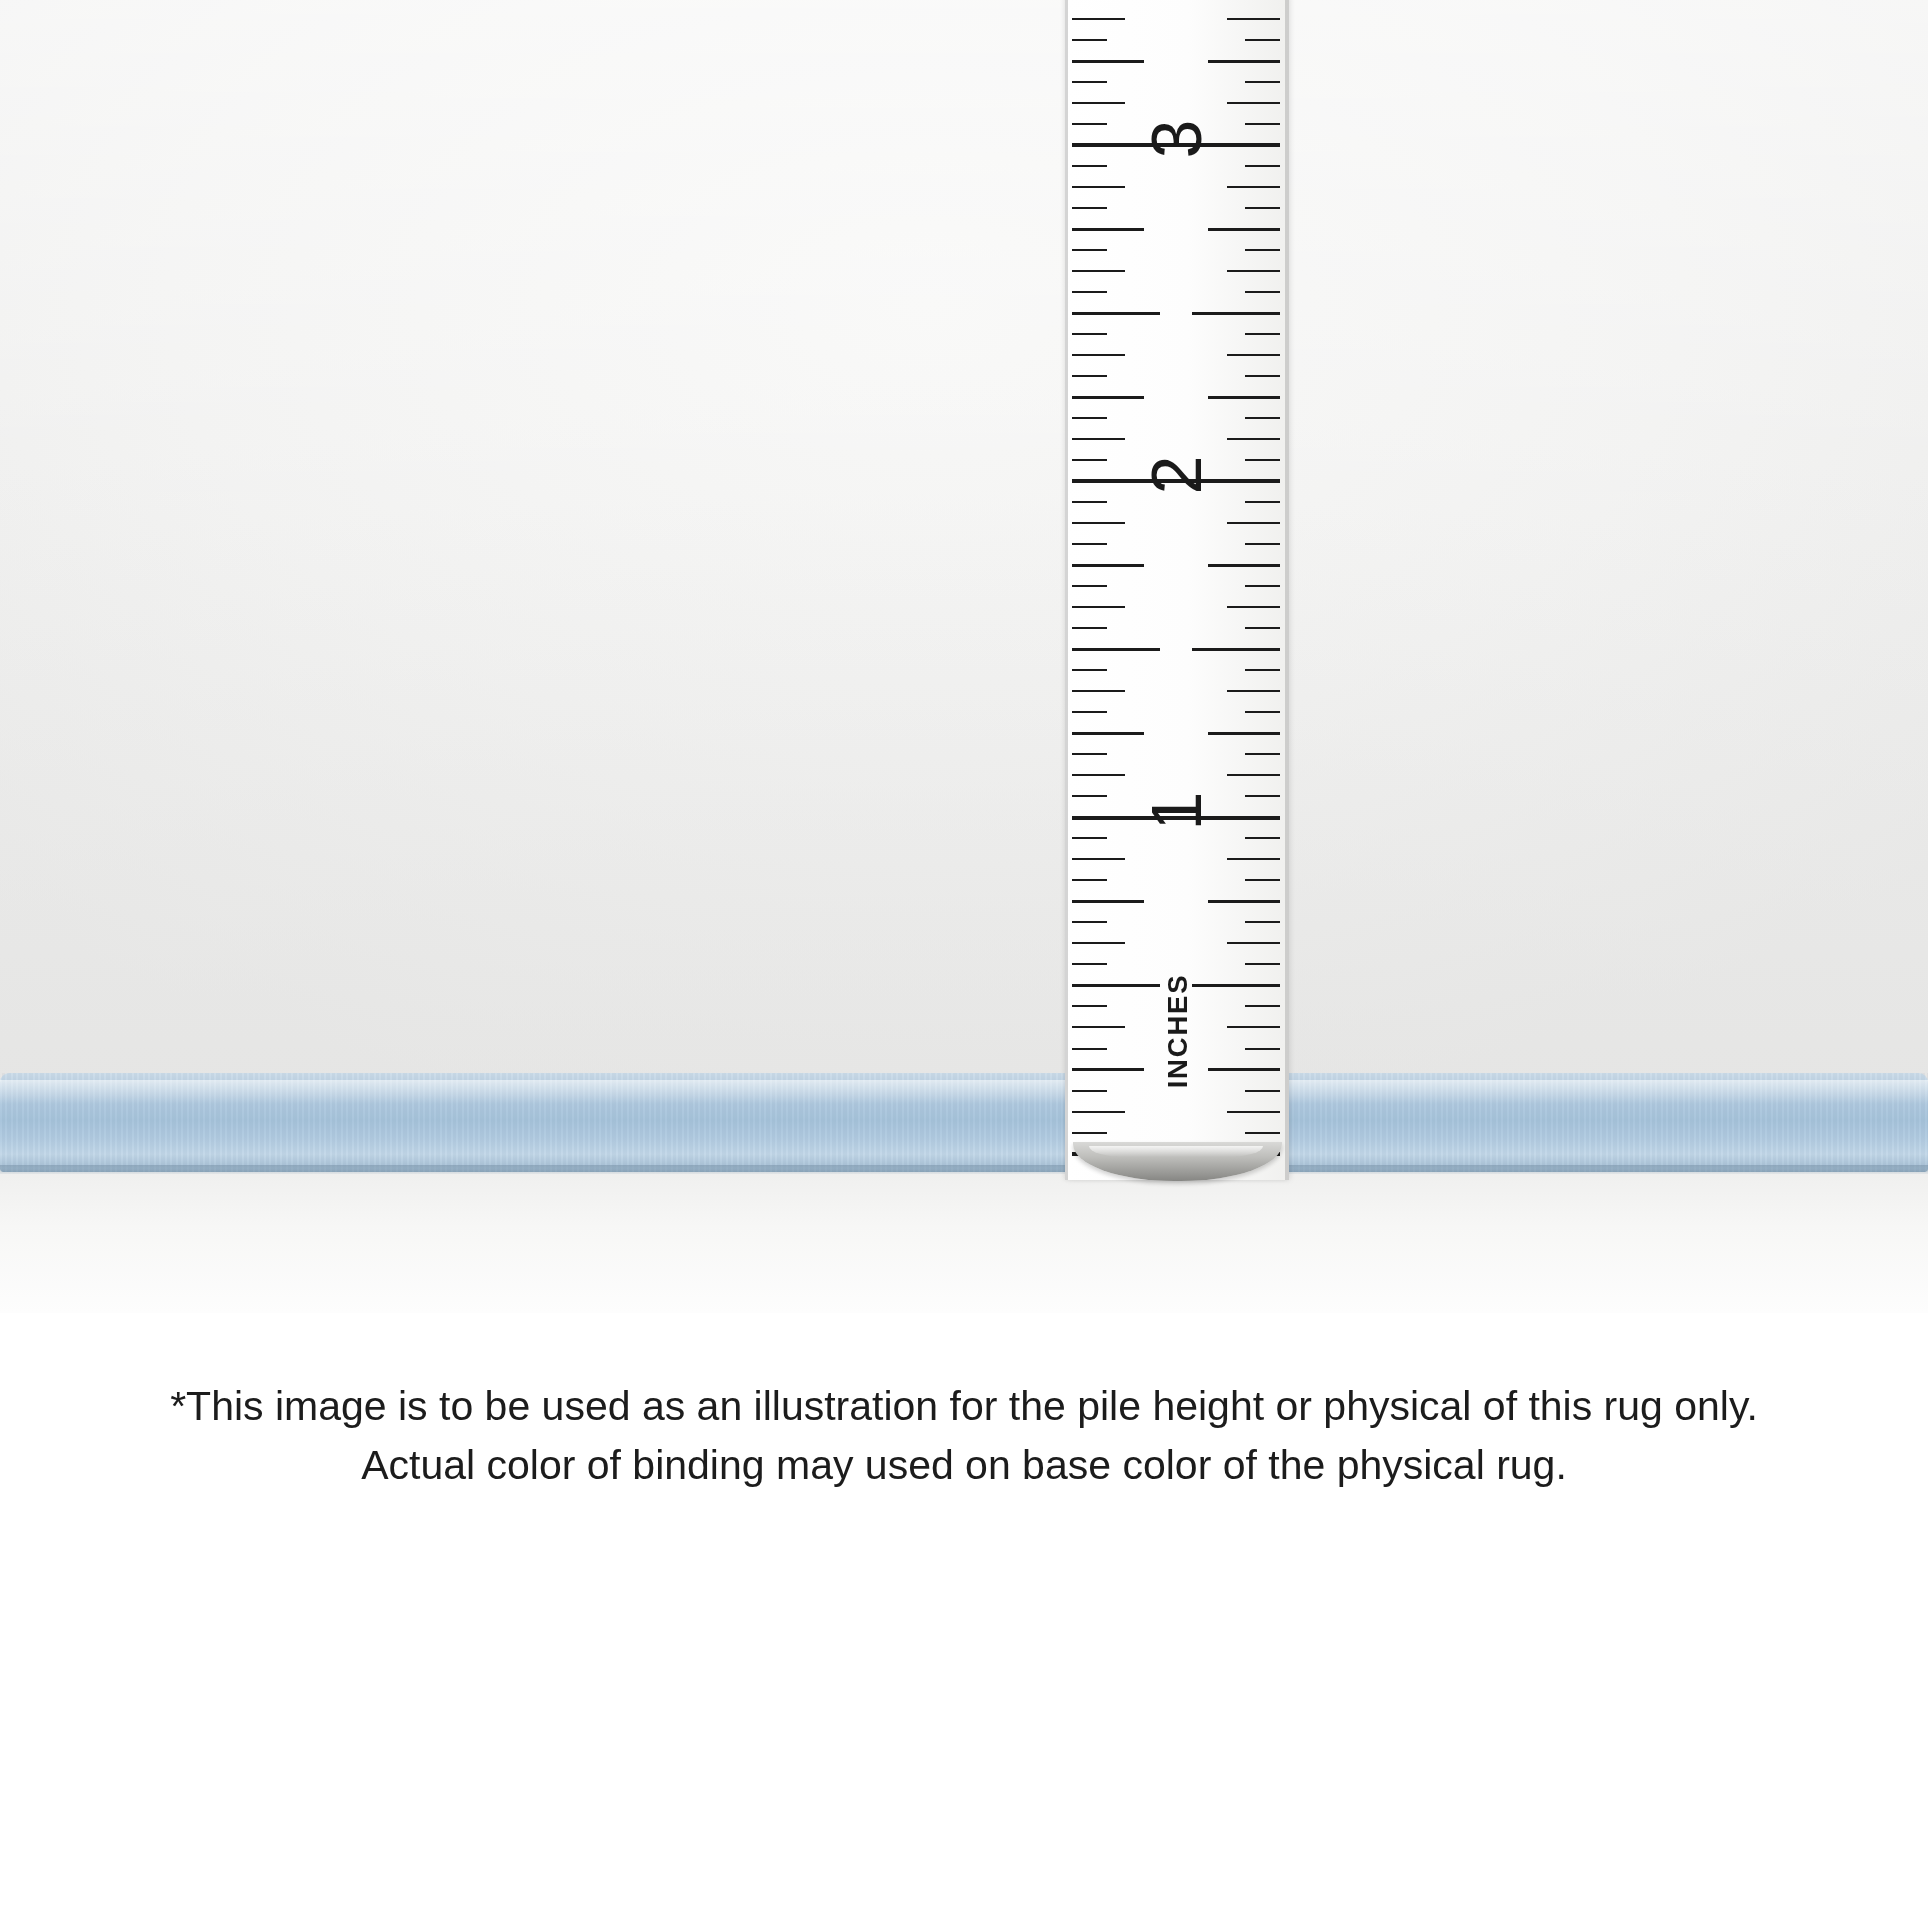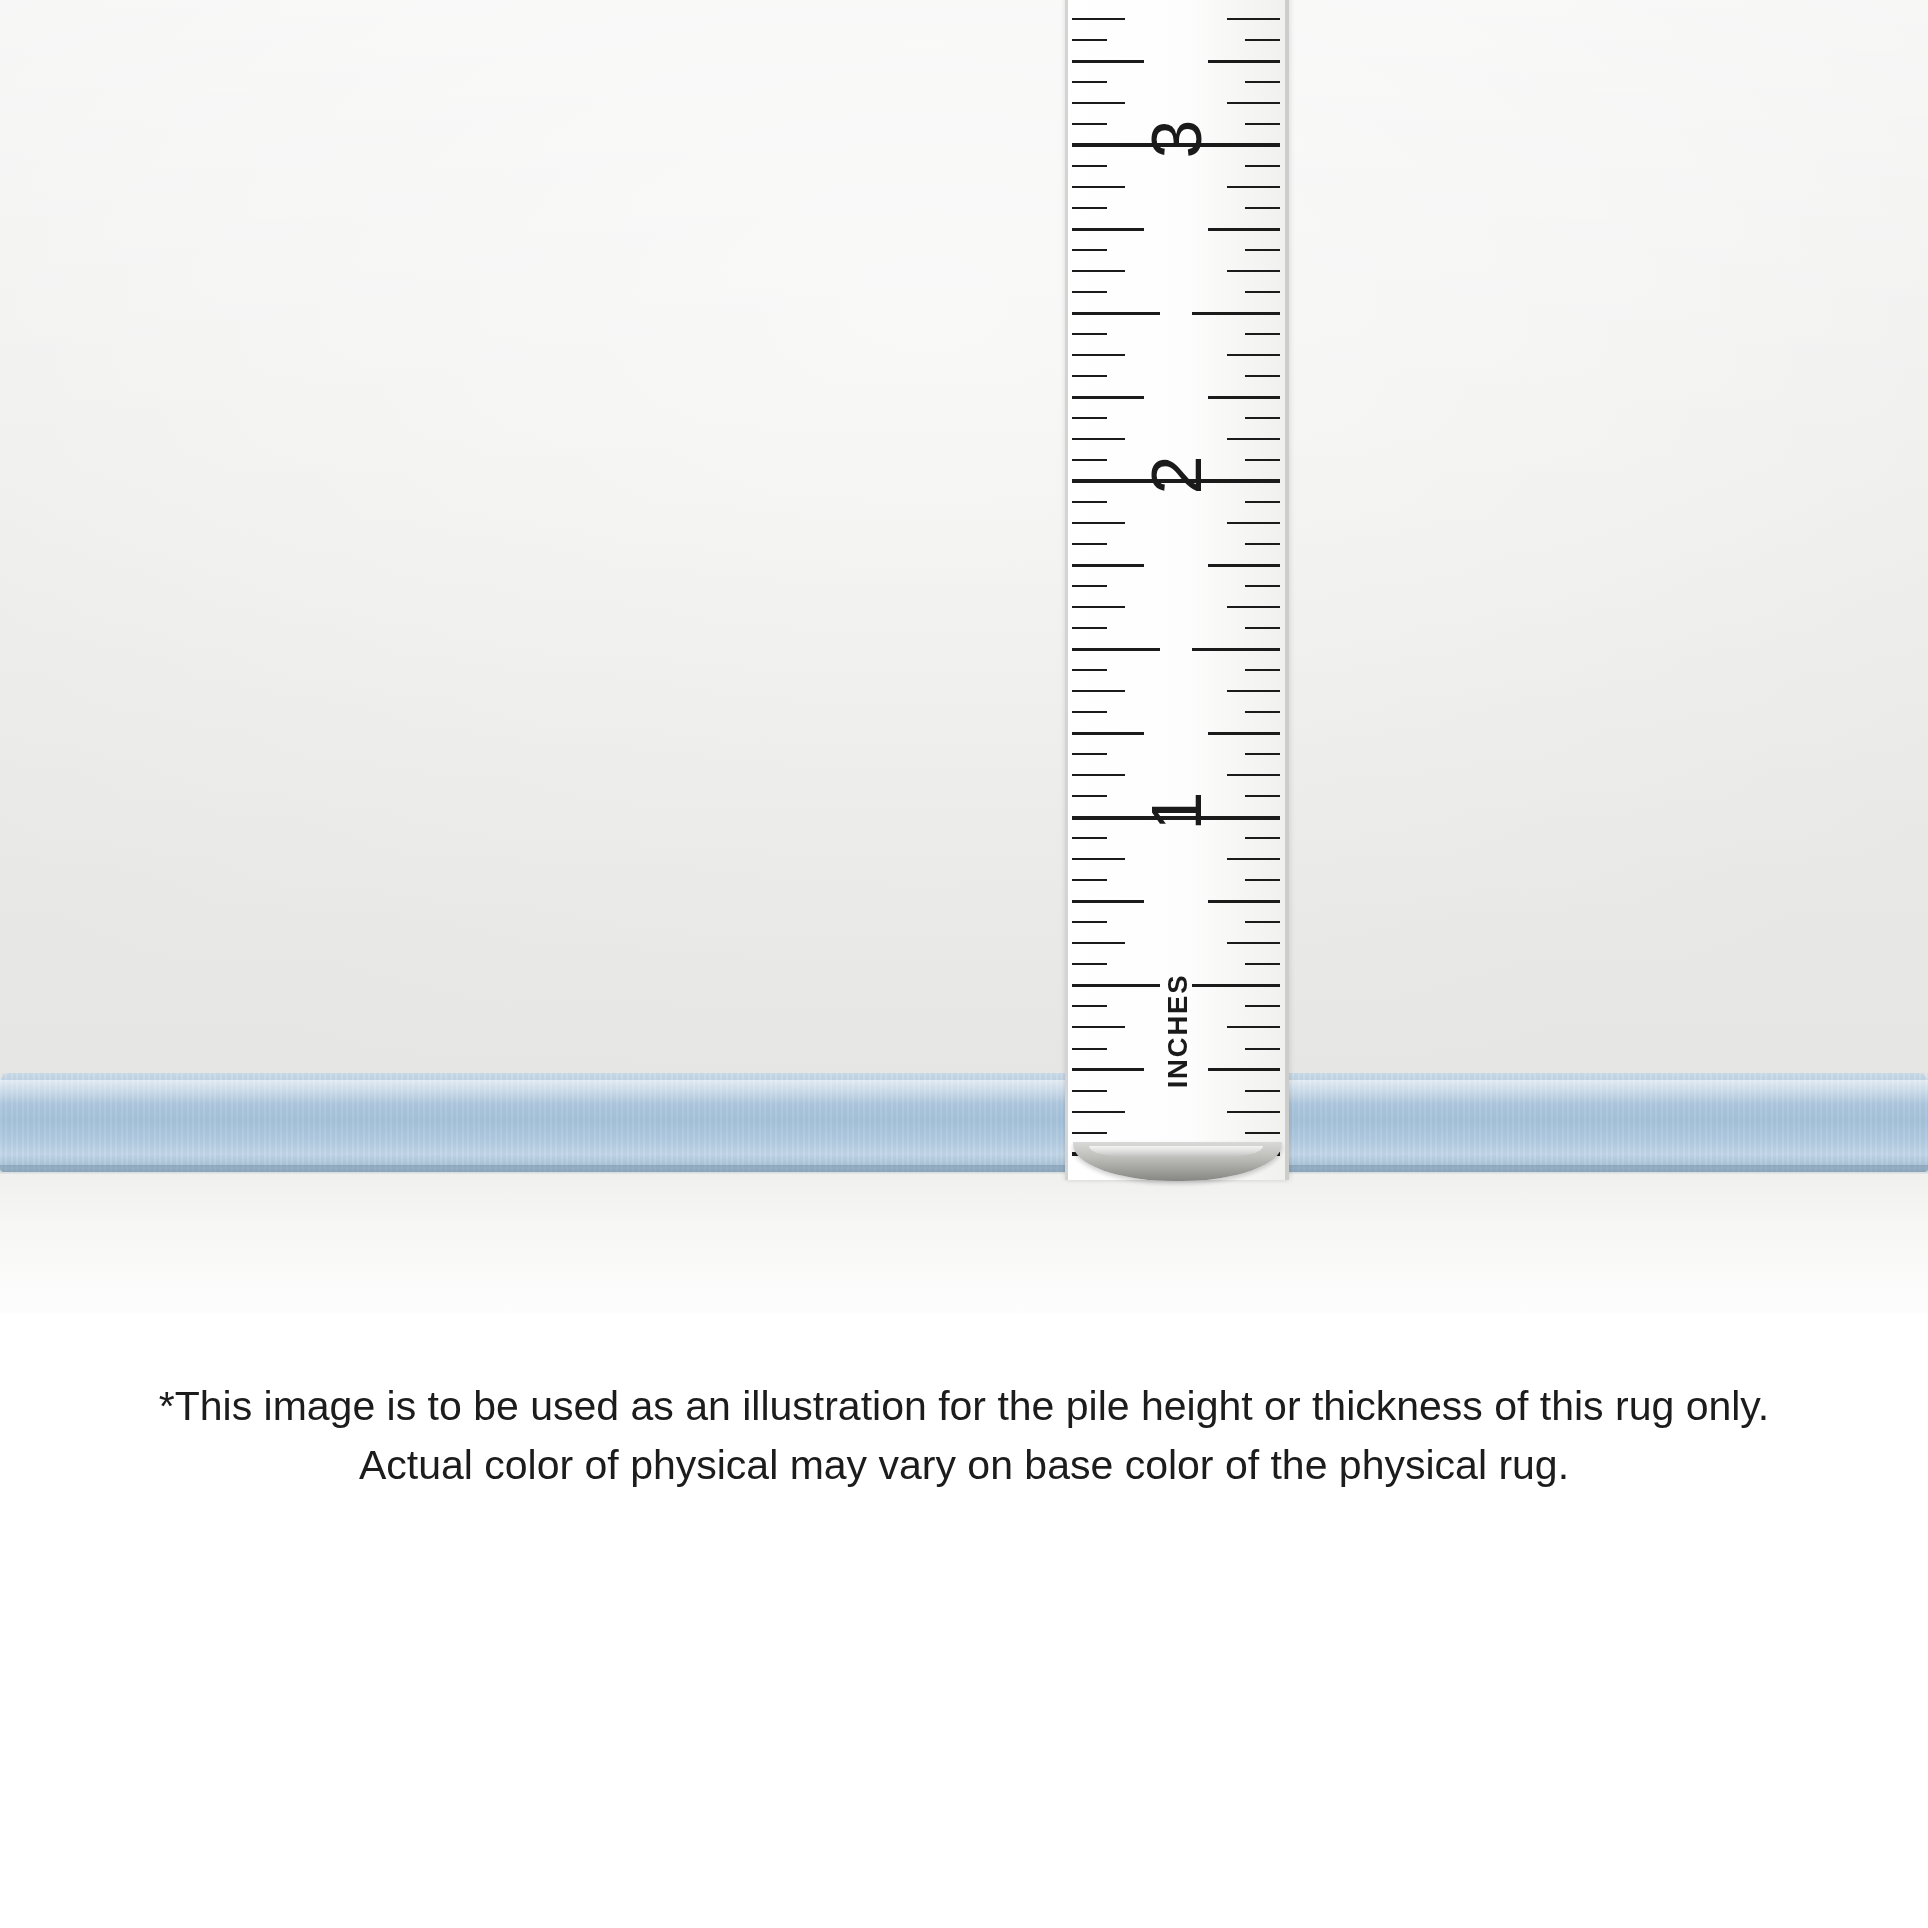--- a/index.html
+++ b/index.html
@@ -354,18 +354,18 @@
         <div class="ruler-num" style="left: 75px; top: 445px; width: 73px; text-align: center;">2</div>
         <div class="ruler-num" style="left: 75px; top: 109px; width: 73px; text-align: center;">3</div>
         <div class="ruler-unit" style="left: 39px; top: 1020px; width: 147px; text-align: center;">INCHES</div>
       </div>
     <div class="ruler-tip"></div>
     <div class="ruler-tip-gloss"></div>
 
   </div>
 
   <div class="caption">
-    <span class="caption-line">*This image is to be used as an illustration for the pile height or thickness of this rug only.</span>
-    <span class="caption-line">Actual color of physical may vary on base color of the physical rug.</span>
+    <span class="caption-line">*This image is to be used as an illustration for the pile height or physical of this rug only.</span>
+    <span class="caption-line">Actual color of binding may used on base color of the physical rug.</span>
   </div>
 
 </div>
 
 
 </body></html>

